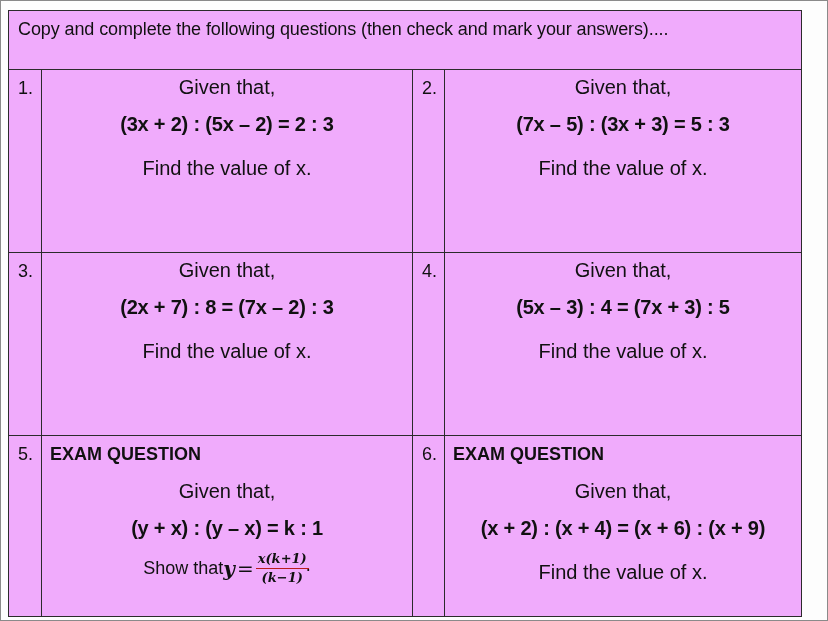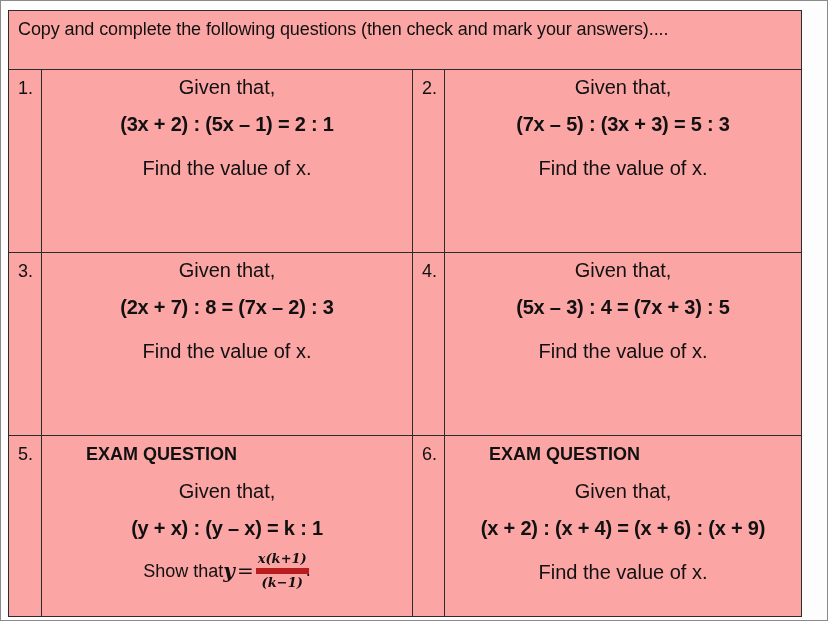--- a/index.html
+++ b/index.html
@@ -23,21 +23,21 @@
       background: #fdfdfd;
     }
     .worksheet {
       position: absolute;
       left: 8px;
       top: 10px;
       width: 793px;
       height: 601px;
       border-collapse: collapse;
       table-layout: fixed;
-      background: #fca5a5;
+      background: #f0abfc;
     }
     .worksheet td {
       border: 1.5px solid #2b2b2b;
       padding: 0;
       vertical-align: top;
     }
     .header-cell {
       height: 52px;
       font-size: 18px;
       padding: 6px 0 0 9px !important;
@@ -69,21 +69,20 @@
       letter-spacing: -0.2px;
     }
     .instruction { margin-top: 22px; }
     .exam-label {
       text-align: left;
       font-weight: bold;
       font-size: 18px;
       line-height: 22px;
       padding: 7px 0 0 8px;
       display: block;
-      margin-left: 36px;
     }
     .exam .given { margin-top: 15px; }
     .show-that {
       margin-top: 12px;
       display: inline-flex;
       align-items: center;
       font-size: 18px;
     }
     .math-y {
       font-family: "DejaVu Serif", serif;
@@ -99,21 +98,21 @@
     .fraction {
       display: inline-flex;
       flex-direction: column;
       align-items: center;
       font-family: "DejaVu Serif", serif;
       font-weight: bold;
       font-size: 13px;
       line-height: 16px;
     }
     .fraction .num {
-      border-bottom: 6px solid #b91c1c;
+      border-bottom: 1px solid #b91c1c;
       padding: 0 2px 1px 2px;
     }
     .fraction .den { padding-top: 1px; }
     .fraction i { font-style: italic; }
     .period {
       font-size: 18px;
       margin-left: -3px;
       align-self: flex-end;
       margin-bottom: 10px;
     }
@@ -132,21 +131,21 @@
   </colgroup>
   <tbody>
       <tr>
     <td colspan="4" class="header-cell">Copy and complete the following questions (then check and mark your answers)....</td>
   </tr>
 
   <tr class="q-row">
     <td class="num-cell">1.</td>
     <td class="content-cell">
       <span class="line given">Given that,</span>
-      <span class="line equation">(3x + 2) : (5x – 1) = 2 : 1</span>
+      <span class="line equation">(3x + 2) : (5x – 2) = 2 : 3</span>
       <span class="line instruction">Find the value of x.</span>
     </td>
     <td class="num-cell">2.</td>
     <td class="content-cell">
       <span class="line given">Given that,</span>
       <span class="line equation">(7x – 5) : (3x + 3) = 5 : 3</span>
       <span class="line instruction">Find the value of x.</span>
     </td>
   </tr>
 

